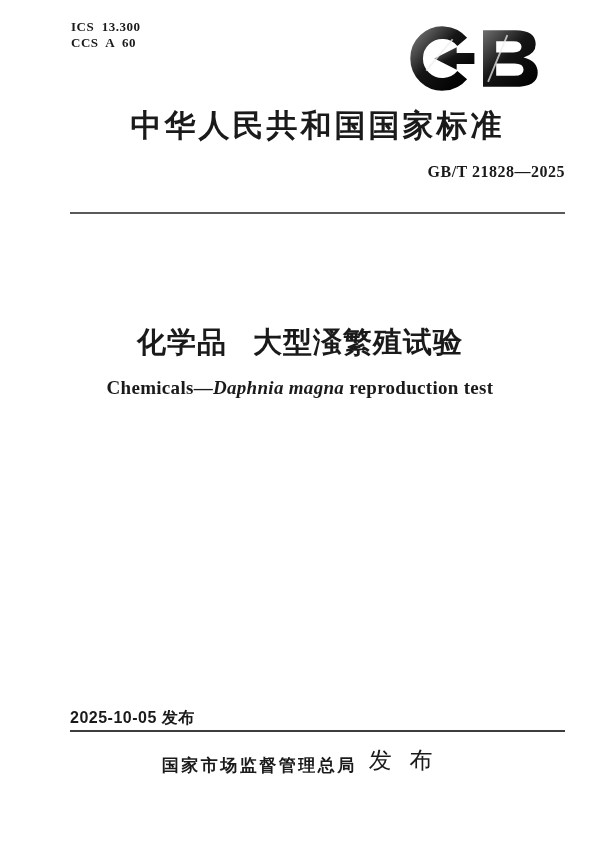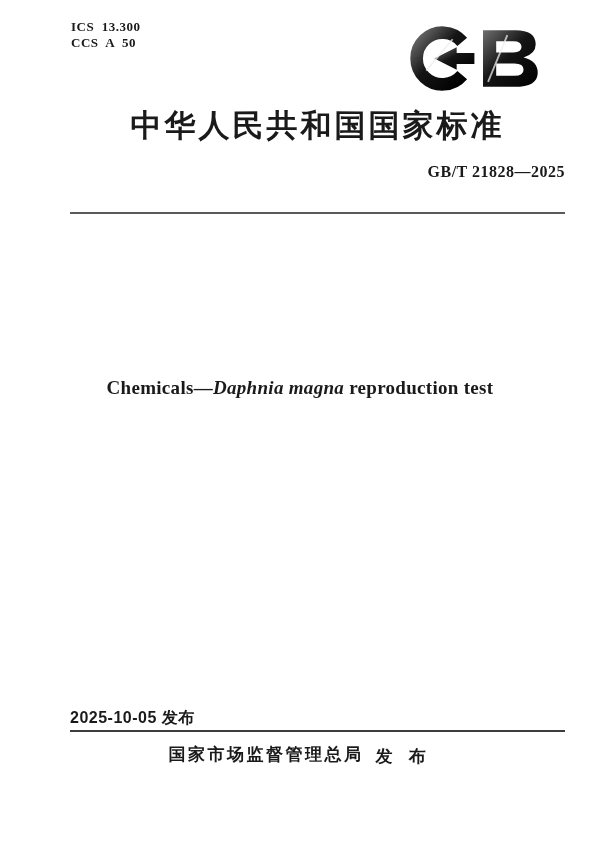--- a/index.html
+++ b/index.html
@@ -73,42 +73,42 @@
   .dates {
     position: absolute; left: 70px; top: 708px; width: 495px;
     display: flex; justify-content: space-between;
     font-family: "Liberation Sans", sans-serif;
     font-weight: bold; font-size: 16px; letter-spacing: 0.5px;
   }
 
   
   .publisher {
     position: absolute; left: 0; top: 745px; width: 600px;
-    display: flex; justify-content: center; align-items: flex-start;
+    display: flex; justify-content: center; align-items: flex-end;
   }
   .agencies {
     font-family: "Liberation Serif", serif;
     font-weight: bold; font-size: 17px; line-height: 20px;
     letter-spacing: 2.5px; text-align: center; white-space: nowrap;
   }
   .issue-label {
     margin-left: 12px;
     font-family: "Liberation Serif", serif;
-    font-weight: bold; font-size: 17px; letter-spacing: 6px;
+    font-weight: normal; font-size: 23px; letter-spacing: 6px;
     white-space: nowrap;
   }
 </style>
 </head>
 <body>
 
 <div class="page">
 
   <div class="ics-block">
     <div class="code-line">ICS  13.300</div>
-    <div class="code-line">CCS  A  50</div>
+    <div class="code-line">CCS  A  60</div>
   </div>
 
   <div class="gb-logo">
     <svg viewBox="0 0 150 64" xmlns="http://www.w3.org/2000/svg" aria-hidden="true">
       <defs>
         <linearGradient id="bev" x1="0" y1="0" x2="1" y2="1">
           <stop offset="0" stop-color="#6f6f6f"></stop>
           <stop offset="0.45" stop-color="#151515"></stop>
           <stop offset="1" stop-color="#000000"></stop>
         </linearGradient>
@@ -126,20 +126,23 @@
       <path d="M 81 55 L 100 9" stroke="#ededed" stroke-width="1.8" fill="none" opacity="0.75"></path>
     </svg>
   </div>
 
   <div class="heading">中华人民共和国国家标准</div>
 
   <div class="std-code">GB/T 21828—2025</div>
 
   <div class="rule rule-top"></div>
 
+  <div class="doc-title">
+    <span>化学品</span><span class="title-part2">大型溞繁殖试验</span>
+  </div>
 
   <div class="doc-title-en">
     <span>Chemicals—</span><span class="lat">Daphnia magna</span><span> reproduction test</span>
   </div>
 
   <div class="dates">
     <span>2025-10-05 发布</span>
   </div>
 
   <div class="rule rule-bottom"></div>

